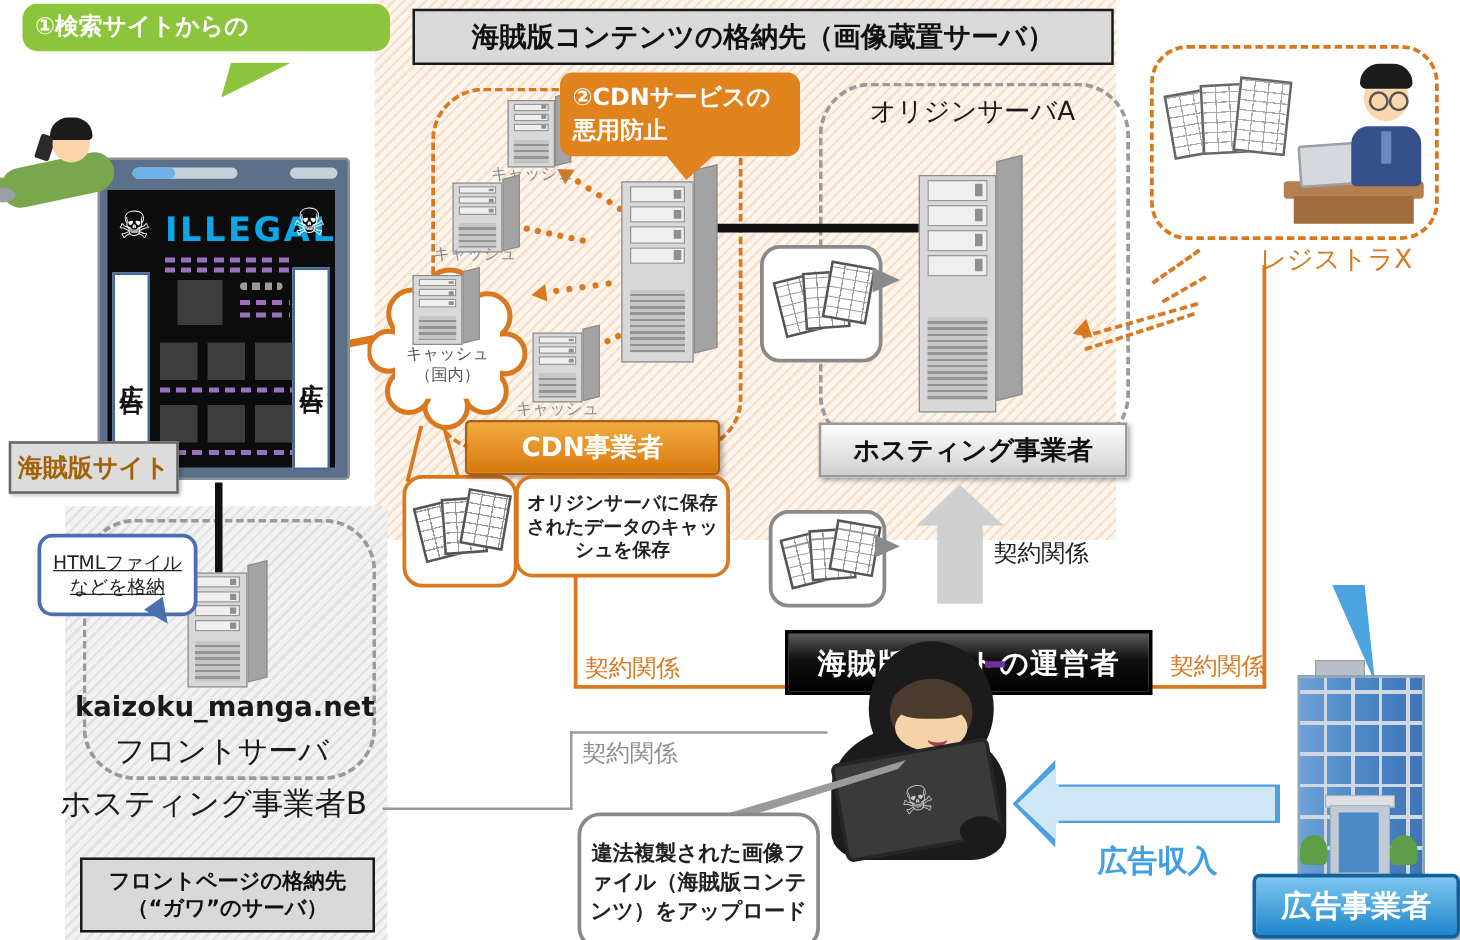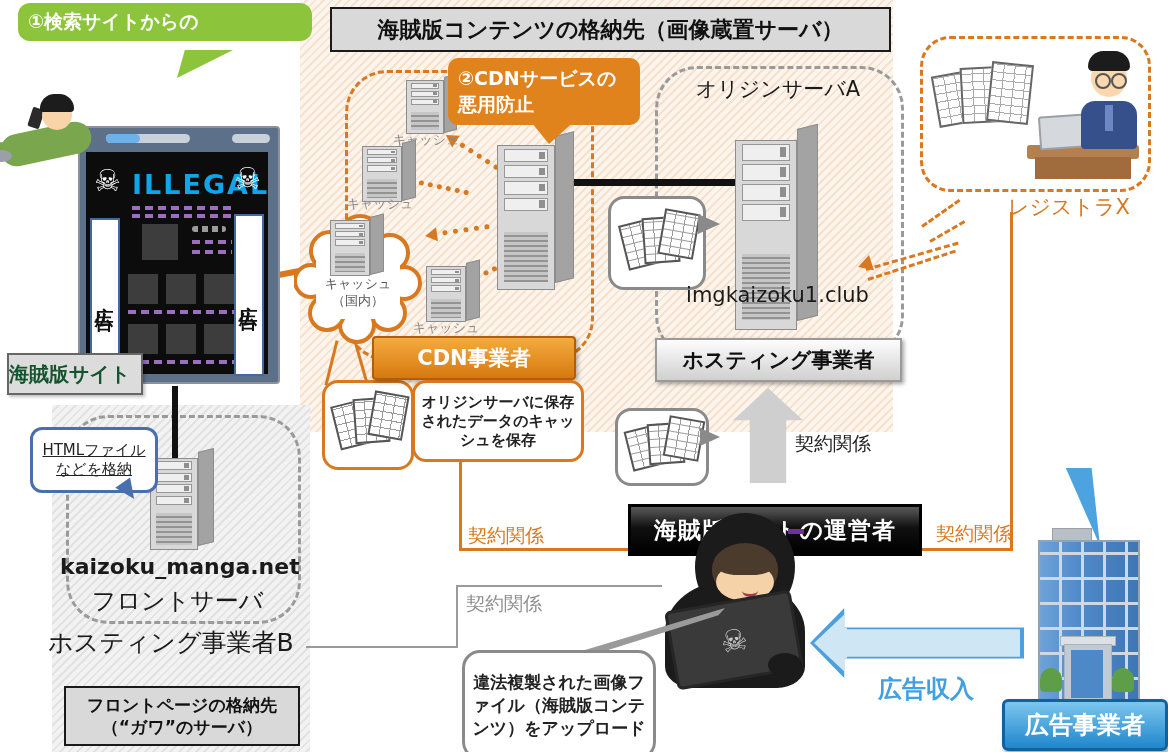--- a/index.html
+++ b/index.html
@@ -12,22 +12,22 @@
   
   .dashed-region{border:3px dashed #9a9a9a;border-radius:42px;}
   .dashed-region.orange{border-color:#d9781f;}
   
   .t{position:absolute;color:#1a1a1a;line-height:1.25;}
   .b{font-weight:bold;}
   .center{text-align:center;}
   
   .titlebox{background:#d9d9d9;border:2px solid #1a1a1a;display:flex;align-items:center;justify-content:center;
             font-weight:bold;color:#111;}
-  .greylabel{background:#dcdcdc;border:2px solid #666;display:flex;align-items:center;
-             font-weight:bold;color:#14532d;box-shadow:2px 2px 3px rgba(0,0,0,.25);}
+  .greylabel{background:#dcdcdc;border:2px solid #666;display:flex;align-items:center;justify-content:center;
+             font-weight:bold;color:#a16207;box-shadow:2px 2px 3px rgba(0,0,0,.25);}
   .bevelbox{background:linear-gradient(180deg,#fdfdfd,#d0d0d0);border:2px solid #9a9a9a;
             box-shadow:2px 2px 4px rgba(0,0,0,.35);display:flex;align-items:center;justify-content:center;
             font-weight:bold;color:#111;}
   .blackbox{background:linear-gradient(180deg,#5a5a5a,#101010 45%,#000);border:3px solid #000;
             display:flex;align-items:center;justify-content:center;color:#fff;font-weight:bold;}
   .cdnbox{background:linear-gradient(180deg,#f4ab3e,#d6790f);border:2px solid #b15e0a;border-radius:4px;
           display:flex;align-items:center;justify-content:center;color:#fff;font-weight:bold;
           box-shadow:2px 2px 4px rgba(0,0,0,.3);}
   .adbox{background:linear-gradient(180deg,#7cc6ee,#1f87cc);border:3px solid #11619e;border-radius:6px;
          display:flex;align-items:center;justify-content:center;color:#fff;font-weight:bold;
@@ -257,21 +257,20 @@
   </div>
   <div class="note orange" style="left:412px;top:380px;width:162px;height:72px;font-size:15px;padding:2px;border-radius:14px;">
     <span>オリジンサーバに保存されたデータのキャッシュを保存</span>
   </div>
 
   <div class="titlebox abs" style="left:330px;top:7px;width:557px;height:41px;font-size:22px;">
     <span>海賊版コンテンツの格納先（画像蔵置サーバ）</span>
   </div>
 
   <div class="t b center" style="left:668px;top:76px;width:220px;font-size:21px;font-weight:500;">オリジンサーバA</div>
-  <div class="t center" style="left:660px;top:282px;width:235px;font-size:21px;">imgkaizoku1.club</div>
   <div class="bevelbox abs" style="left:655px;top:338px;width:243px;height:40px;font-size:21px;">
     <span>ホスティング事業者</span>
   </div>
 
   <div class="t" style="left:795px;top:432px;font-size:19px;color:#222;">契約関係</div>
   <div class="t" style="left:468px;top:524px;font-size:19px;color:#d9781f;">契約関係</div>
   <div class="t" style="left:936px;top:522px;font-size:19px;color:#d9781f;">契約関係</div>
   <div class="t" style="left:466px;top:592px;font-size:19px;color:#8f8f8f;">契約関係</div>
 
   <div class="blackbox abs" style="left:628px;top:504px;width:288px;height:46px;font-size:23px;letter-spacing:1px;">

